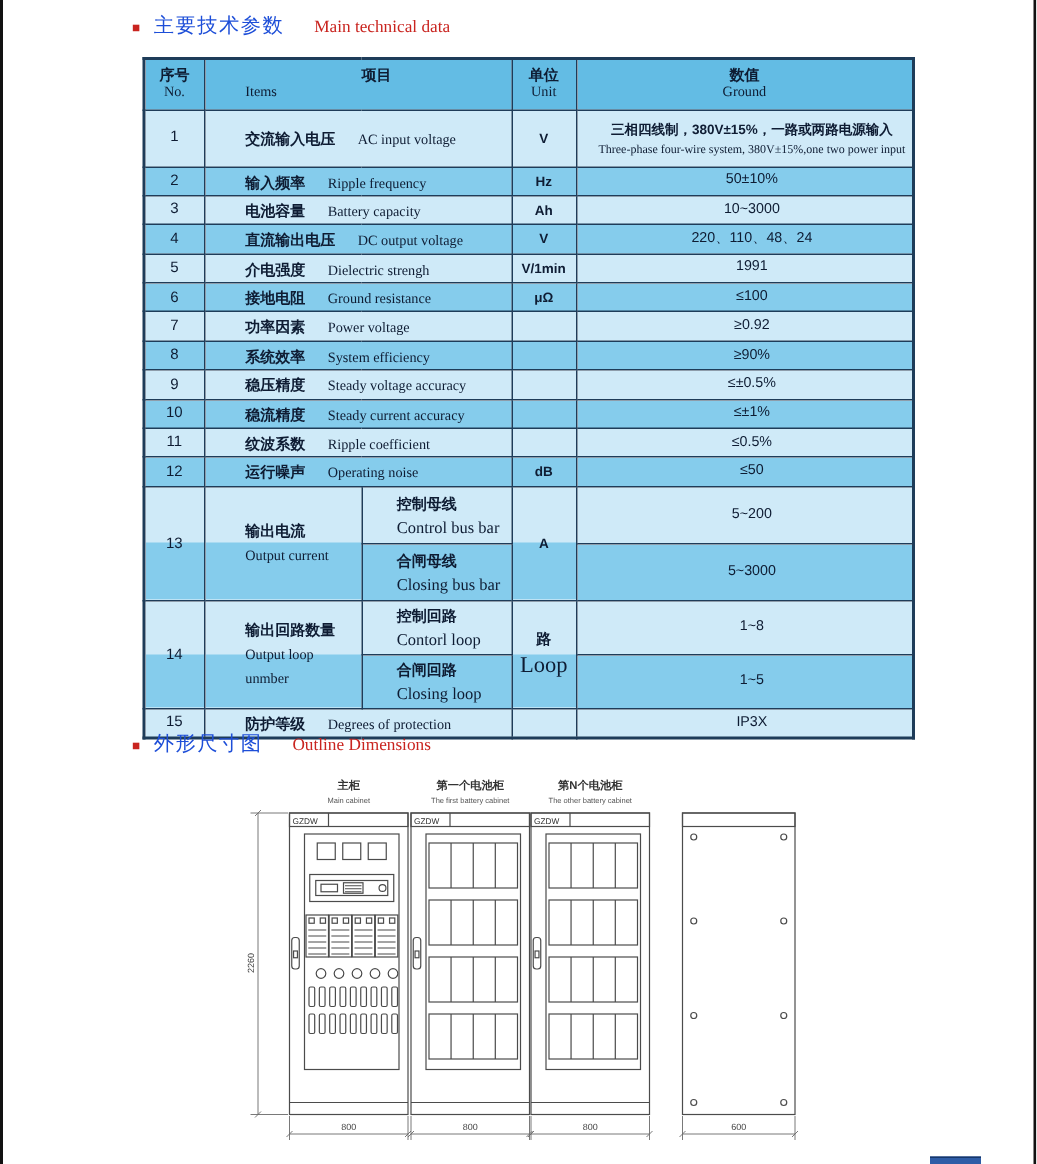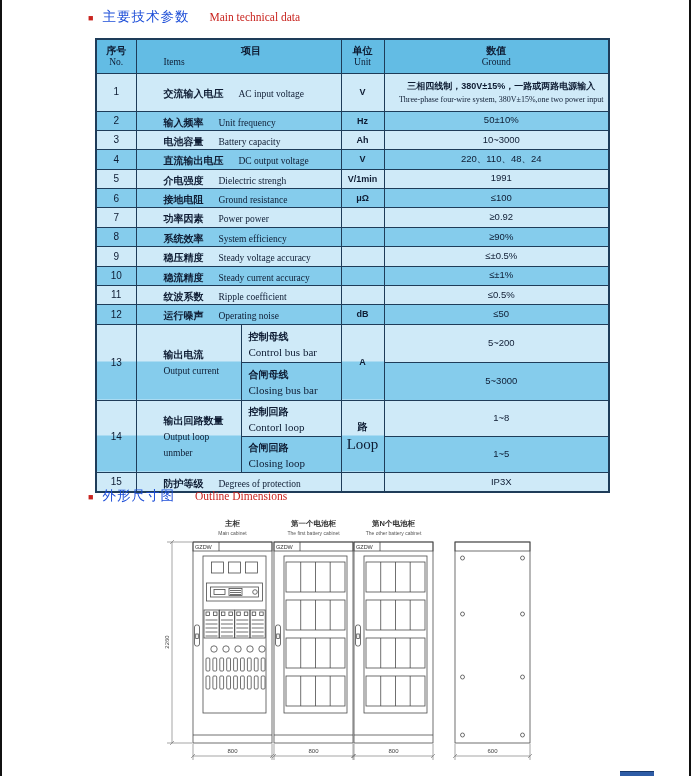--- a/index.html
+++ b/index.html
@@ -25,21 +25,21 @@
   tr.dark td{background:#85ccec;}
   tr.head td{background:#63bce4;}
   .spec td.grad{background:linear-gradient(180deg,#cfeaf8 0%,#cfeaf8 50%,#85ccec 50%,#85ccec 100%);}
   tr.hh{height:34px} tr.r1{height:38px} tr.rs{height:19px} tr.r13{height:38px} tr.r14{height:36px}
   .hzh{font-weight:bold;font-size:10px;text-align:center;}
   .hen{font-family:"Liberation Serif",serif;font-size:9.5px;}
   td.item{text-align:left;padding-left:27px;}
   td.item .zh{font-weight:bold;font-size:10px;}
   td.item .en{font-family:Liberation Serif, serif;font-size:9.5px;margin-left:15px;}
   td.item.stack .zh,td.item.stack .en{display:block;margin-left:0;line-height:1.7;}
-  td.sub{text-align:left;padding-left:7px;}
+  td.sub{text-align:left;padding-left:23px;}
   td.sub .zh{display:block;font-weight:bold;font-size:10px;line-height:1.7;}
   td.sub .en{display:block;font-family:"Liberation Serif",serif;font-size:11px;line-height:1.3;}
   td.no{font-size:10px;}
   td.unit{font-size:9px;font-weight:bold;}
   td.unit .uzh{display:block;font-weight:bold;font-size:10px;line-height:1.7;}
   td.unit .uen{display:block;font-family:"Liberation Serif",serif;font-weight:normal;font-size:15px;line-height:1.3;}
   td.val{font-size:9.5px;padding-left:12px;}
   td.val .vzh{display:block;font-weight:bold;font-size:9px;line-height:1.7;}
   td.val .ven{display:block;font-family:"Liberation Serif",serif;font-size:8px;line-height:1.4;}
 
@@ -102,21 +102,21 @@
       <td colspan="2" class="item"><span class="zh">交流输入电压</span><span class="en">AC input voltage</span></td>
       <td class="unit">V</td>
       <td class="val">
             <span class="vzh">三相四线制，380V±15%，一路或两路电源输入</span>
             <span class="ven">Three-phase four-wire system, 380V±15%,one two power input</span>
           </td>
     </tr>
 
     <tr class="dark rs">
       <td class="no">2</td>
-      <td colspan="2" class="item"><span class="zh">输入频率</span><span class="en">Unit frequency</span></td>
+      <td colspan="2" class="item"><span class="zh">输入频率</span><span class="en">Ripple frequency</span></td>
       <td class="unit">Hz</td>
       <td class="val">50±10%</td>
     </tr>
     <tr class="light rs">
       <td class="no">3</td>
       <td colspan="2" class="item"><span class="zh">电池容量</span><span class="en">Battery capacity</span></td>
       <td class="unit">Ah</td>
       <td class="val">10~3000</td>
     </tr>
     <tr class="dark rs">
@@ -132,21 +132,21 @@
       <td class="val">1991</td>
     </tr>
     <tr class="dark rs">
       <td class="no">6</td>
       <td colspan="2" class="item"><span class="zh">接地电阻</span><span class="en">Ground resistance</span></td>
       <td class="unit">μΩ</td>
       <td class="val">≤100</td>
     </tr>
     <tr class="light rs">
       <td class="no">7</td>
-      <td colspan="2" class="item"><span class="zh">功率因素</span><span class="en">Power power</span></td>
+      <td colspan="2" class="item"><span class="zh">功率因素</span><span class="en">Power voltage</span></td>
       <td class="unit"></td>
       <td class="val">≥0.92</td>
     </tr>
     <tr class="dark rs">
       <td class="no">8</td>
       <td colspan="2" class="item"><span class="zh">系统效率</span><span class="en">System efficiency</span></td>
       <td class="unit"></td>
       <td class="val">≥90%</td>
     </tr>
     <tr class="light rs">

